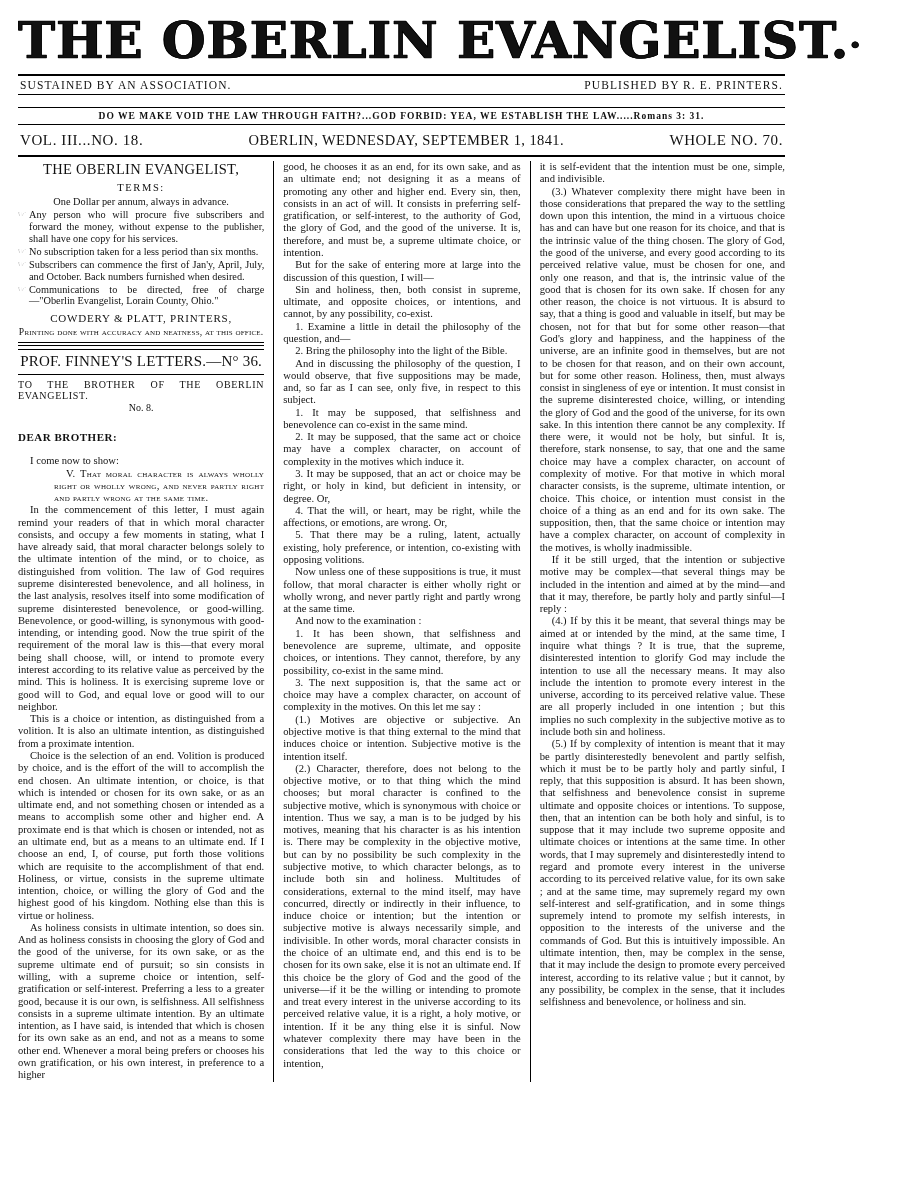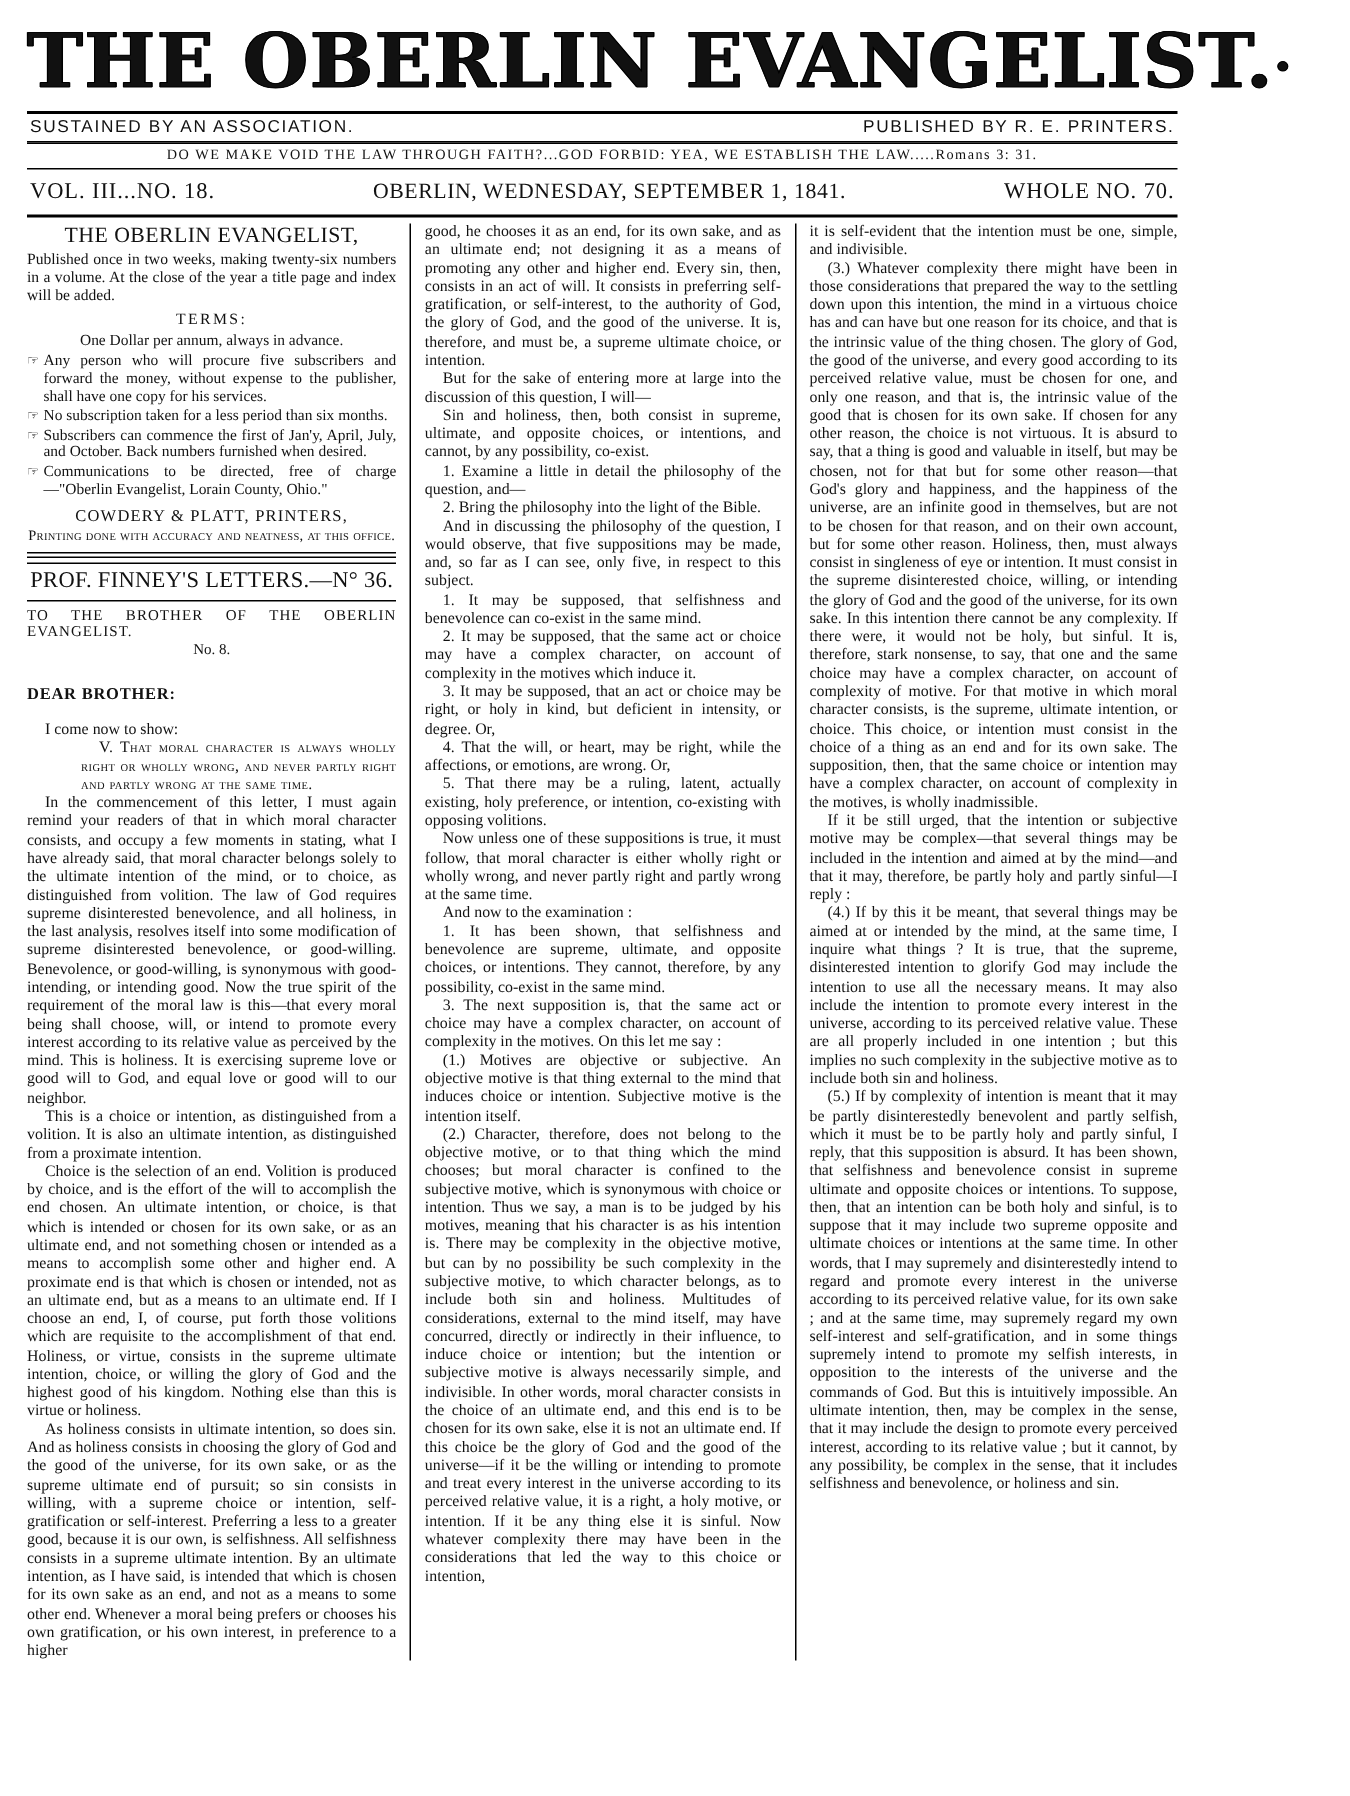--- a/index.html
+++ b/index.html
@@ -42,34 +42,35 @@
     font-size: 34px;
     vertical-align: middle;
   }
   .rule-thick {
     border-top: 2px solid #000;
     margin: 8px 0 0 0;
   }
   .imprint-row {
     display: flex;
     justify-content: space-between;
-    font-family: Liberation Sans, sans-serif;
+    font-family: Liberation Serif, serif;
     font-size: 11.5px;
     letter-spacing: 1.1px;
     padding: 3px 2px 3px 2px;
     align-items: flex-end;
   }
   .motto {
     text-align: center;
     font-size: 9.5px;
     letter-spacing: 1.0px;
     padding: 3px 0 3px 0;
     border-top: 1px solid #000;
     border-bottom: 1px solid #000;
-    margin-top: 0;
+    margin-top: 12px;
+    font-weight: bold;
   }
   .motto-wrap {
     border-top: 1px solid #000;
   }
   .issue-row {
     display: flex;
     justify-content: space-between;
     align-items: baseline;
     font-size: 15px;
     letter-spacing: 0.6px;
@@ -226,21 +227,20 @@
     <div class="center">OBERLIN, WEDNESDAY, SEPTEMBER 1, 1841.</div>
     <div>WHOLE NO. 70.</div>
   </div>
   <div class="rule-after-issue"></div>
 
   <div class="columns">
 
     <div class="col c1">
 
       <div class="blk-title">THE OBERLIN EVANGELIST,</div>
-      <div class="blk-sub">Published once in two weeks, making twenty-six numbers in a volume. At the close of the year a title page and index will be added.</div>
 
       <div class="terms-head">TERMS:</div>
       <div class="terms-first">One Dollar per annum, always in advance.</div>
 
       <div class="terms-item">
         <span class="hand">☞</span>
         <span>Any person who will procure five subscribers and forward the money, without expense to the publisher, shall have one copy for his services.</span>
       </div>
       <div class="terms-item">
         <span class="hand">☞</span>

